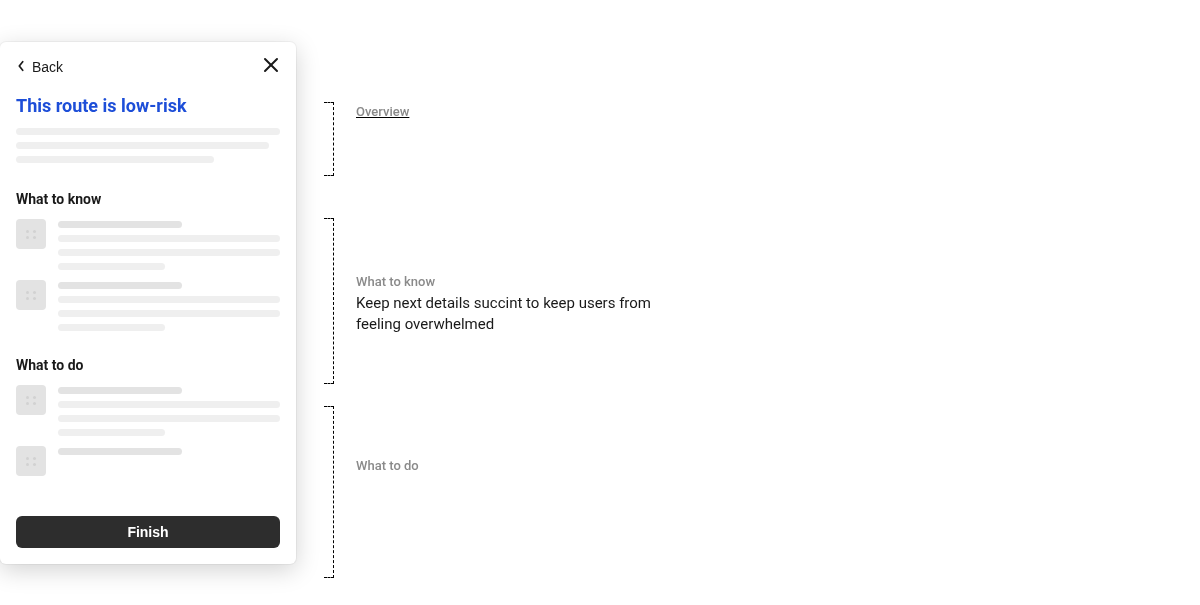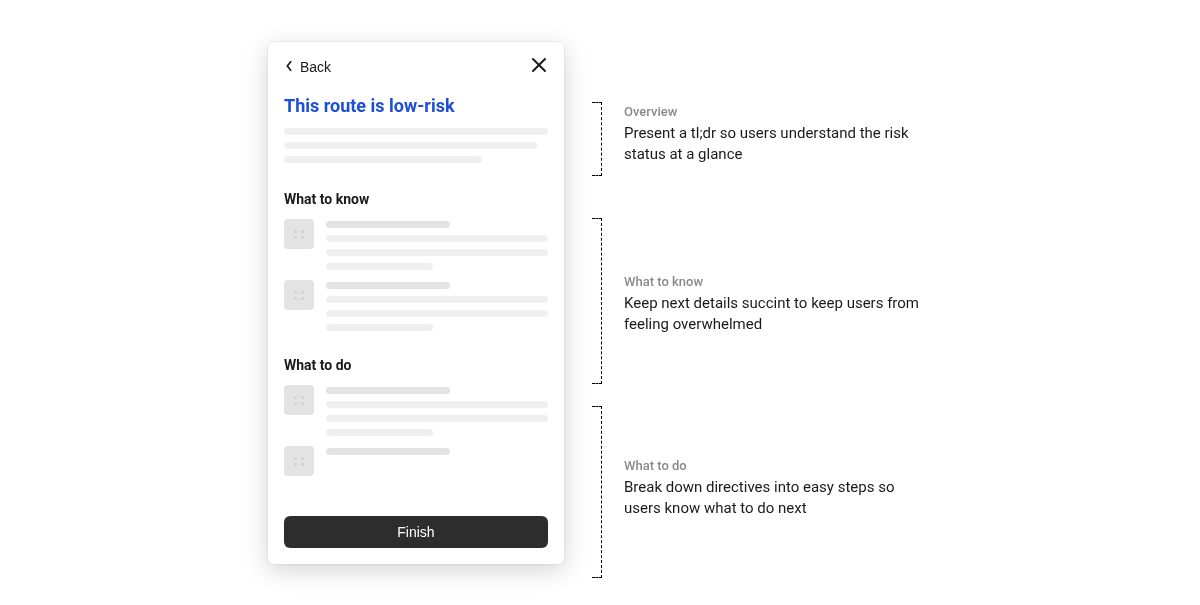--- a/index.html
+++ b/index.html
@@ -11,21 +11,21 @@
       font-family: -apple-system, BlinkMacSystemFont, "Segoe UI", Roboto, Helvetica, Arial, sans-serif;
       background: #ffffff;
       width: 1200px;
       height: 605px;
       overflow: hidden;
       position: relative;
     }
     .container {
       display: flex;
       align-items: flex-start;
-      justify-content: center;
+      justify-content: flex-start;
       padding-top: 42px;
       gap: 28px;
     }
     .card {
       width: 296px;
       height: 522px;
       background: #ffffff;
       border-radius: 6px;
       box-shadow: 0 6px 24px rgba(0,0,0,0.18), 0 0 0 1px rgba(0,0,0,0.04);
       padding: 14px 16px 16px 16px;
@@ -135,21 +135,21 @@
     }
     .finish-btn {
       margin-top: auto;
       width: 100%;
       background: #2d2d2d;
       color: #ffffff;
       border: none;
       border-radius: 6px;
       height: 32px;
       font-size: 14px;
-      font-weight: 400;
+      font-weight: 700;
       cursor: pointer;
     }
 
     
     .annotations {
       width: 340px;
       padding-top: 60px;
       display: flex;
       flex-direction: column;
       position: relative;
@@ -173,21 +173,21 @@
       font-size: 13px;
       color: #8a8a8a;
       margin-bottom: 4px;
       font-weight: 500;
     }
     .anno-body {
       font-size: 15px;
       color: #1a1a1a;
       line-height: 1.38;
     }
-    .anno.overview { height: 74px; }
+    .anno.overview { height: 74px; text-decoration: underline; }
     .anno.overview .anno-content { padding-top: 2px; }
 
     .anno.know { margin-top: 34px; height: 166px; }
     .anno.know .anno-content { padding-top: 56px; }
 
     .anno.do { margin-top: 14px; height: 172px; }
     .anno.do .anno-content { padding-top: 52px; }
   </style>
 </head>
 <body>
@@ -271,34 +271,32 @@
 
     <button class="finish-btn">Finish</button>
   </div>
 
   <div class="annotations">
 
     <div class="anno overview">
       <div class="anno-bracket"></div>
       <div class="anno-content">
         <div class="anno-label">Overview</div>
-        <div class="anno-body">Present a tl;dr so users understand the risk status at a glance</div>
       </div>
     </div>
 
     <div class="anno know">
       <div class="anno-bracket"></div>
       <div class="anno-content">
         <div class="anno-label">What to know</div>
         <div class="anno-body">Keep next details succint to keep users from feeling overwhelmed</div>
       </div>
     </div>
 
     <div class="anno do">
       <div class="anno-bracket"></div>
       <div class="anno-content">
         <div class="anno-label">What to do</div>
-        <div class="anno-body">Break down directives into easy steps so users know what to do next</div>
       </div>
     </div>
 
   </div>
 </div>
 
 </body></html>

